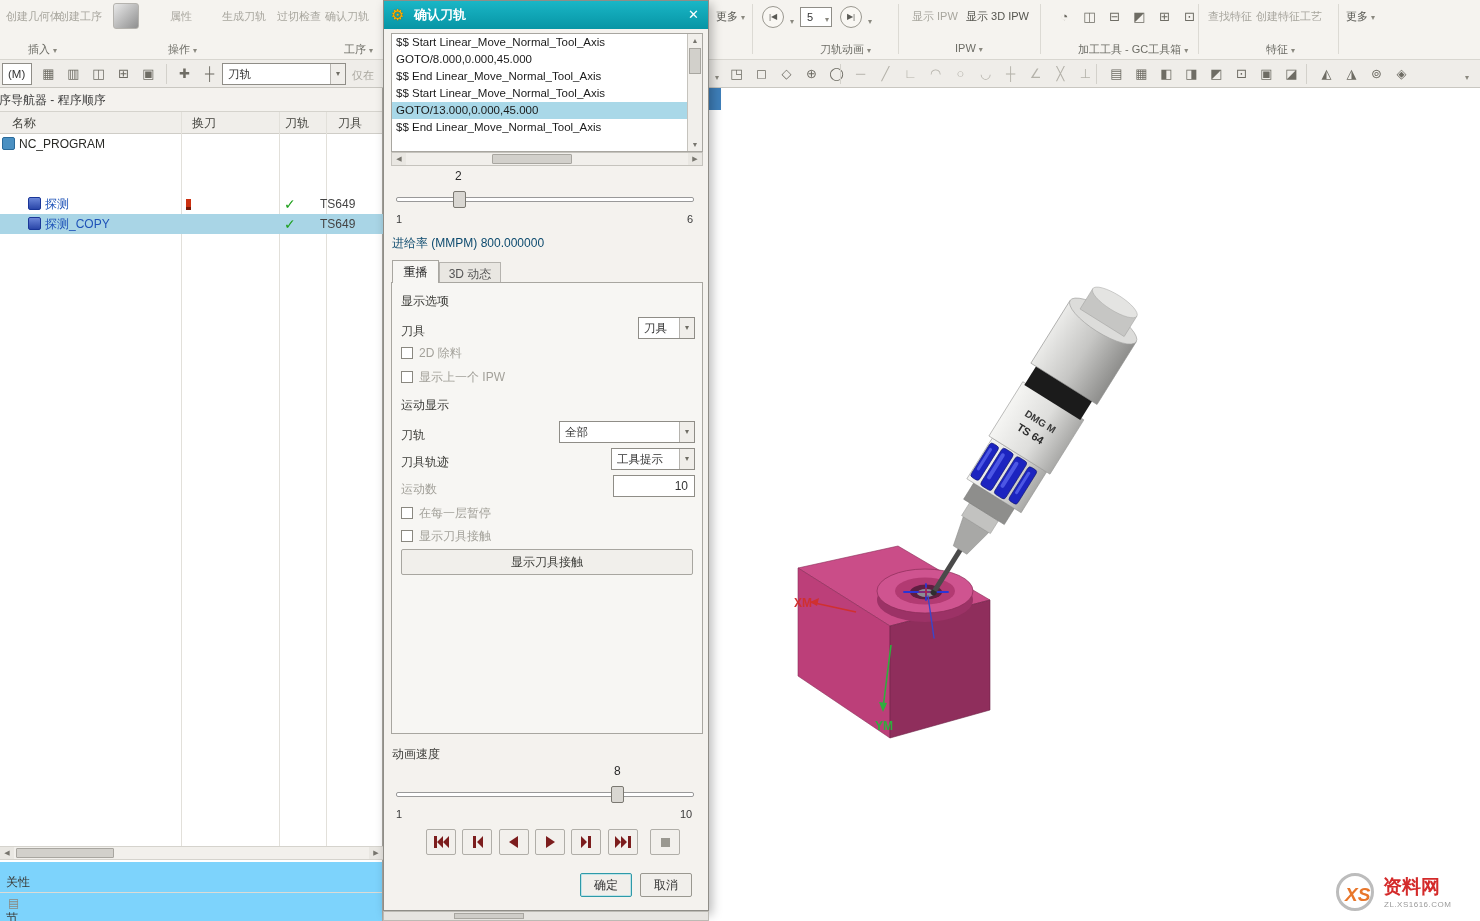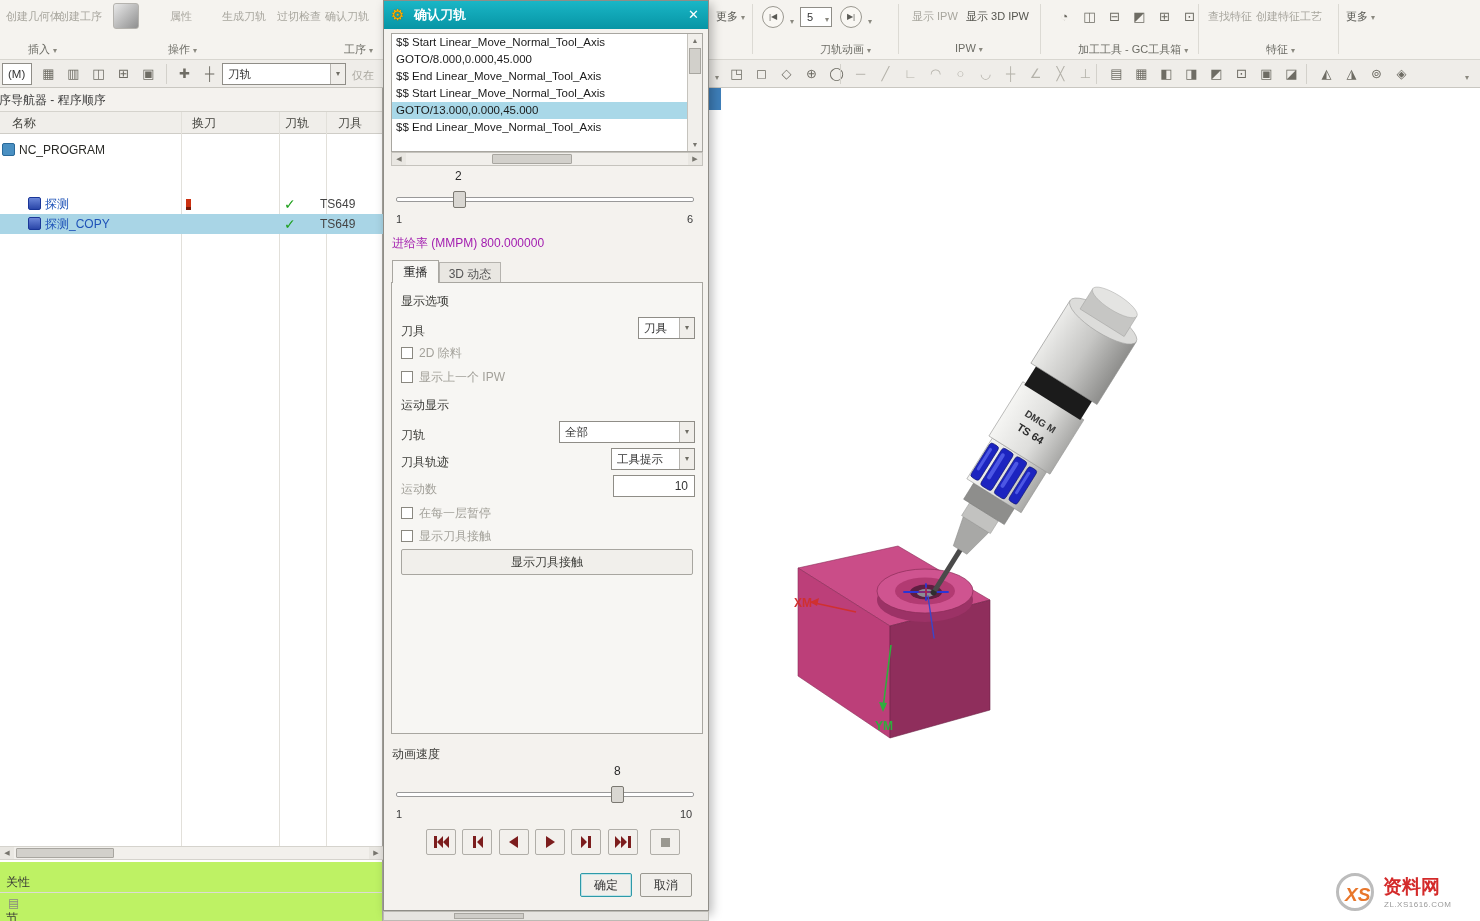--- a/index.html
+++ b/index.html
@@ -50,21 +50,21 @@
 .cell-change{position:absolute;left:186px;top:0}
 .cell-path{position:absolute;left:284px;top:0}
 .cell-tool{position:absolute;left:320px;top:0;color:#444}
 .toolchange-icon{display:inline-block;width:5px;height:11px;background:#cc3010;border-bottom:3px solid #7a1a08;vertical-align:-2px}
 .check-icon::after{content:"✓";color:#1fa01f;font-weight:bold;font-size:14px}
 .nav-hscroll{position:absolute;left:0;top:758px;width:383px;height:14px;background:#f2f0ec;border-top:1px solid #d5d3cd;border-bottom:1px solid #d5d3cd}
 .sb-btn{position:absolute;top:0;width:14px;height:12px;font-size:7px;color:#77756e;text-align:center;line-height:12px;background:#e9e7e2}
 .sb-btn.left{left:0}.sb-btn.left::after{content:"◀"}
 .sb-btn.right{right:0}.sb-btn.right::after{content:"▶"}
 .sb-thumb{position:absolute;top:1px;height:10px;background:#d2d0cb;border:1px solid #a8a6a0;border-radius:1px}
-.nav-bottom{position:absolute;left:0;top:774px;right:0;bottom:0;background:#bef264}
+.nav-bottom{position:absolute;left:0;top:774px;right:0;bottom:0;background:#7dd3fc}
 .nb-label{position:absolute;left:6px;color:#3a3a36}
 .nb-sep{position:absolute;left:0;right:0;height:1px;background:#dddbd5}
 .nb-icon{position:absolute;left:8px;color:#8a8880;font-size:12px}
 .nb-icon::after{content:"▤"}
 
 #dlg{position:absolute;left:383px;top:0;width:326px;height:911px;background:#f4f2ee;border:1px solid #8f8d87;box-shadow:3px 4px 10px rgba(0,0,0,.28);z-index:10}
 .dlg-title{height:28px;background:linear-gradient(#1ab6c6,#0795a5);color:#fff;font-weight:bold;font-size:13px;line-height:28px;padding-left:30px;position:relative}
 .dlg-gear{position:absolute;left:7px;top:0;font-size:15px;color:#ffb400;text-shadow:0 0 1px #7a3a00}
 .dlg-gear::after{content:"⚙"}
 .dlg-close{position:absolute;right:9px;top:0;color:#fff;font-size:13px;font-weight:bold}
@@ -75,21 +75,21 @@
 .gvscroll{position:absolute;right:0;top:0;bottom:0;width:15px;background:#f1efeb;border-left:1px solid #c5c3bd}
 .gvs-up,.gvs-dn{position:absolute;left:0;right:0;height:13px;font-size:7px;color:#77756e;text-align:center;line-height:13px}
 .gvs-up{top:0}.gvs-up::after{content:"▲"}
 .gvs-dn{bottom:0}.gvs-dn::after{content:"▼"}
 .gvs-thumb{position:absolute;left:1px;right:1px;top:14px;height:26px;background:#d2d0cb;border:1px solid #a8a6a0}
 .ghscroll{position:absolute;left:7px;top:151px;width:312px;height:14px;background:#f1efeb;border:1px solid #c5c3bd}
 .slider-val{position:absolute;font-size:12px;color:#2a2a2a}
 .slider-track{position:absolute;height:5px;background:#fff;border:1px solid #999;border-radius:2px}
 .slider-thumb{position:absolute;width:13px;height:17px;background:#d9d7d2;border:1px solid #7a7871;border-radius:2px}
 .slider-min,.slider-max{position:absolute;font-size:11px;color:#3a3a3a}
-.feedrate{position:absolute;left:8px;top:234px;color:#a21caf}
+.feedrate{position:absolute;left:8px;top:234px;color:#0c4a6e}
 .tab{position:absolute;height:23px;line-height:22px;text-align:center;font-size:12px}
 .tab.active{top:259px;background:#f7f6f3;border:1px solid #a8a6a0;border-bottom:none;z-index:3;color:#222}
 .tab.inactive{top:261px;height:21px;background:#e9e7e2;border:1px solid #b5b3ae;border-bottom:none;color:#555}
 .tabpanel{position:absolute;left:7px;top:281px;width:312px;height:452px;background:#f7f6f3;border:1px solid #a8a6a0}
 .seclabel{position:absolute;left:9px;color:#3c3c38}
 .flabel{position:absolute;left:9px;color:#3c3c38}
 .flabel.dis{color:#a3a19a}
 .cbrow{position:absolute;left:9px;white-space:nowrap;color:#3c3c38}
 .cbrow.dis{color:#a3a19a}
 .cb{display:inline-block;width:12px;height:12px;background:#fff;border:1px solid #8a8880;vertical-align:-2px;margin-right:6px}
@@ -197,21 +197,21 @@
   <div class="nav-cols">
     <span style="left:12px">名称</span>
     <span style="left:192px">换刀</span>
     <span style="left:285px">刀轨</span>
     <span style="left:338px">刀具</span>
   </div>
   <div class="vline" style="left:181px"></div>
   <div class="vline" style="left:279px"></div>
   <div class="vline" style="left:326px"></div>
 
-  <div class="trow" style="top:52px">
+  <div class="trow" style="top:46px">
     <span class="ticon prog"></span><span class="tname">NC_PROGRAM</span>
   </div>
   <div class="trow" style="top:106px">
     <span class="ticon probe" style="margin-left:28px"></span><span class="tname blue">探测</span>
     <span class="cell-change"><span class="toolchange-icon"></span></span>
     <span class="cell-path"><span class="check-icon"></span></span>
     <span class="cell-tool">TS649</span>
   </div>
   <div class="trow sel" style="top:126px">
     <span class="ticon probe" style="margin-left:28px"></span><span class="tname blue">探测_COPY</span>

